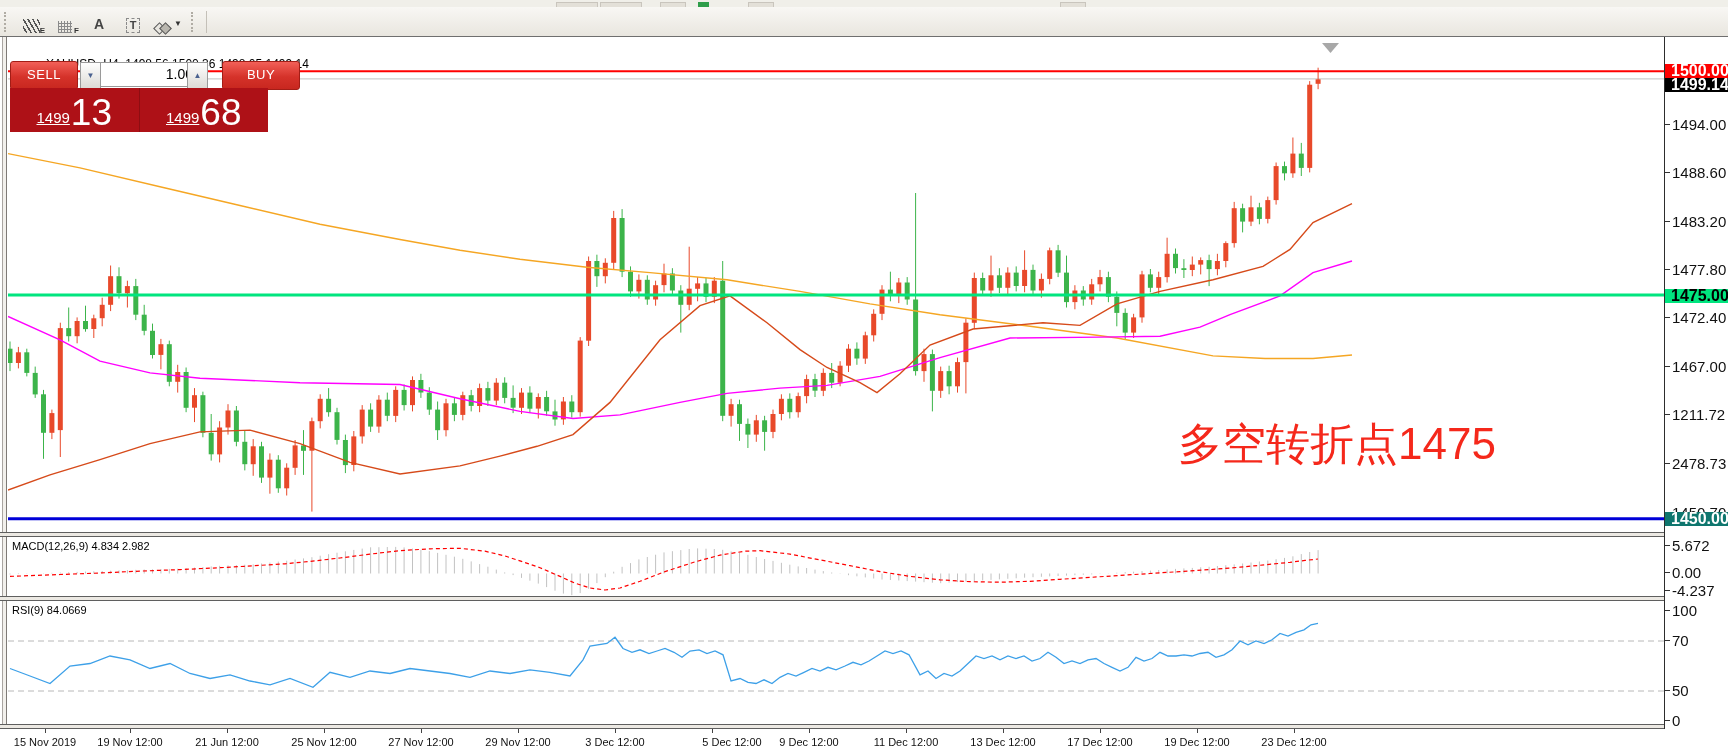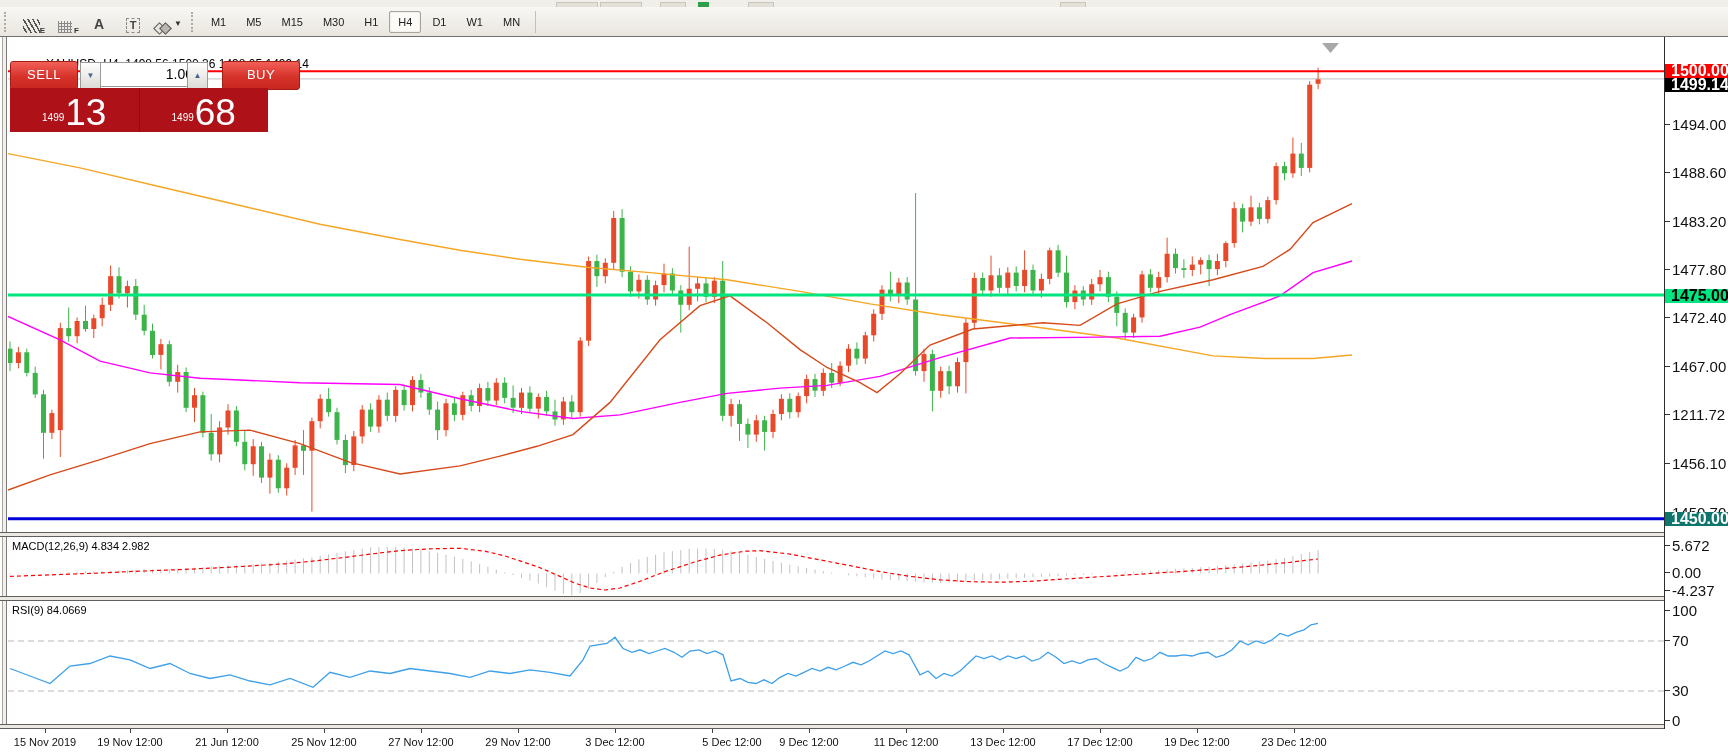--- a/index.html
+++ b/index.html
@@ -48,21 +48,21 @@
   
   .trade-panel{position:absolute;left:10px;top:24px;width:290px;height:106px;}
   .tp-btn{position:absolute;top:0;height:27px;border:1px solid #a31d16;border-radius:3px;background:linear-gradient(#f26058,#d5322a 55%,#c8271f);color:#fff;font-size:13px;text-align:center;line-height:26px;letter-spacing:.5px;}
   .tp-sell{left:0;width:66px;}
   .tp-buy{left:212px;width:76px;}
   .tp-spin-btn{position:absolute;top:1px;height:25px;width:19px;background:linear-gradient(#fefefe,#dddbd6);border:1px solid #9a9a9a;color:#4a618f;font-size:8px;text-align:center;line-height:25px;}
   .tp-field{position:absolute;left:90px;top:1px;width:86px;height:23px;background:#fff;border:1px solid #9a9a9a;font-size:14px;text-align:right;padding:0 6px;line-height:23px;color:#000;}
   .tp-prices{position:absolute;left:0;top:27px;width:258px;height:44px;background:#ae1117;display:flex;color:#fff;}
   .tp-cell{flex:1;display:flex;align-items:flex-end;justify-content:center;padding-bottom:3px;}
   .tp-cell.left{border-right:1px solid #8e0d12;}
-  .price-small{font-size:10px;line-height:15px;margin:0 1px 4px 0;}
+  .price-small{font-size:15px;line-height:15px;margin:0 1px 4px 0;text-decoration:underline;}
   .price-big{font-size:37px;line-height:33px;}
 </style>
 </head>
 <body>
 
 <div class="app">
 
   <div class="top-sliver">
     <div class="sliver-bit" style="left:556px;width:40px;"></div>
     <div class="sliver-bit" style="left:600px;width:40px;"></div>
@@ -87,31 +87,20 @@
     </div>
     <div class="tool-btn">
       <span class="tbox">T</span>
     </div>
     <div class="tool-btn">
       <span class="diamond"></span>
       <span class="diamond d2"></span>
       <span class="caret">▼</span>
     </div>
     <div class="grip"></div>
-    <div id="tf-buttons">
-        <button class="tf">M1</button>
-        <button class="tf">M5</button>
-        <button class="tf">M15</button>
-        <button class="tf">M30</button>
-        <button class="tf">H1</button>
-        <button class="tf active">H4</button>
-        <button class="tf">D1</button>
-        <button class="tf">W1</button>
-        <button class="tf">MN</button>
-      </div>
     <div class="vsep"></div>
   </div>
 
   <div class="chart-window">
     <div class="frame-left"></div>
 
     <svg id="main-svg" width="1656" height="492" viewBox="0 0 1656 492">
         <line x1="0" x2="1656" y1="37.9" y2="37.9" stroke="#c0c0c0" stroke-width="1"></line>
         <line x1="2.0" x2="2.0" y1="300.5" y2="330.1" stroke="#3cb44a" stroke-width="1"></line>
         <rect x="-0.5" y="307.7" width="5" height="14.3" fill="#3cb44a"></rect>
@@ -451,20 +440,21 @@
           <span class="price-small">1499</span>
           <span class="price-big">13</span>
         </div>
         <div class="tp-cell">
           <span class="price-small">1499</span>
           <span class="price-big">68</span>
         </div>
       </div>
     </div>
 
+    <div class="annotation">多空转折点1475</div>
 
     <div class="pane-sep" style="top:495px;"></div>
     <svg id="macd-svg" width="1656" height="59" viewBox="0 0 1656 59">
         <line x1="2.0" x2="2.0" y1="36.5" y2="37.5" stroke="#c2c2c2" stroke-width="1"></line>
         <line x1="10.4" x2="10.4" y1="36.5" y2="37.1" stroke="#c2c2c2" stroke-width="1"></line>
         <line x1="18.8" x2="18.8" y1="36.5" y2="36.8" stroke="#c2c2c2" stroke-width="1"></line>
         <line x1="27.2" x2="27.2" y1="36.5" y2="36.5" stroke="#c2c2c2" stroke-width="1"></line>
         <line x1="35.5" x2="35.5" y1="36.5" y2="36.2" stroke="#c2c2c2" stroke-width="1"></line>
         <line x1="43.9" x2="43.9" y1="36.5" y2="35.8" stroke="#c2c2c2" stroke-width="1"></line>
         <line x1="52.3" x2="52.3" y1="36.5" y2="35.5" stroke="#c2c2c2" stroke-width="1"></line>
@@ -633,32 +623,32 @@
     <div class="pane-sep" style="top:687px;"></div>
 
     <div class="axis-col" id="axis-col">
         <div class="axis-label" style="top: 81px;">1494.00</div>
         <div class="axis-label" style="top: 129px;">1488.60</div>
         <div class="axis-label" style="top: 178px;">1483.20</div>
         <div class="axis-label" style="top: 226px;">1477.80</div>
         <div class="axis-label" style="top: 274px;">1472.40</div>
         <div class="axis-label" style="top: 323px;">1467.00</div>
         <div class="axis-label" style="top: 371px;">1211.72</div>
-        <div class="axis-label" style="top: 420px;">1456.10</div>
+        <div class="axis-label" style="top: 420px;">2478.73</div>
         <div class="axis-label" style="top: 469px;">1450.70</div>
         <div class="axis-special" style="top: 27px; background: rgb(255, 0, 0); color: rgb(255, 255, 255);">1500.00</div>
         <div class="axis-special" style="top: 41px; background: rgb(0, 0, 0); color: rgb(255, 255, 255);">1499.14</div>
         <div class="axis-special" style="top: 252px; background: rgb(0, 229, 127); color: rgb(0, 0, 0);">1475.00</div>
         <div class="axis-special" style="top: 475px; background: #0f766e; color: rgb(255, 255, 255);">1450.00</div>
         <div class="axis-label" style="top: 502px;">5.672</div>
         <div class="axis-label" style="top: 529px;">0.00</div>
         <div class="axis-label" style="top: 547px;">-4.237</div>
         <div class="axis-label" style="top: 567px;">100</div>
         <div class="axis-label" style="top: 597px;">70</div>
-        <div class="axis-label" style="top: 647px;">30</div>
+        <div class="axis-label" style="top: 647px;">50</div>
         <div class="axis-label" style="top: 677px;">0</div>
       </div>
     <div class="time-axis" id="time-axis">
         <div class="time-tick" style="left: 45px;"></div>
         <div class="time-label" style="left: 45px;">15 Nov 2019</div>
         <div class="time-tick" style="left: 130px;"></div>
         <div class="time-label" style="left: 130px;">19 Nov 12:00</div>
         <div class="time-tick" style="left: 227px;"></div>
         <div class="time-label" style="left: 227px;">21 Jun 12:00</div>
         <div class="time-tick" style="left: 324px;"></div>

